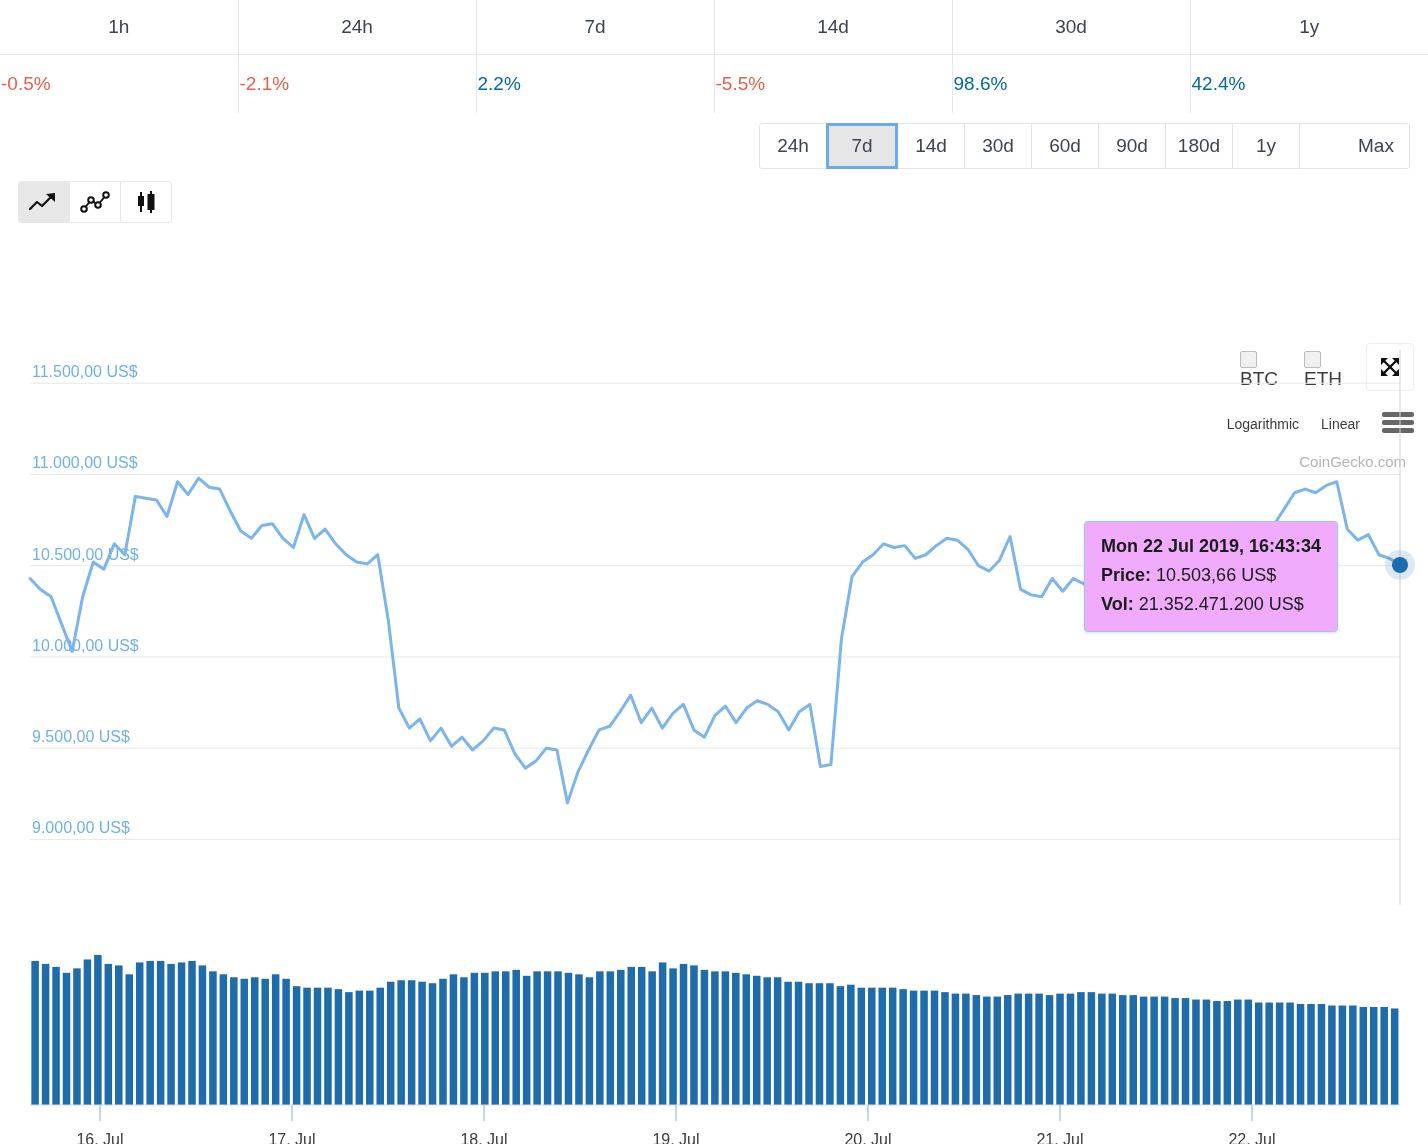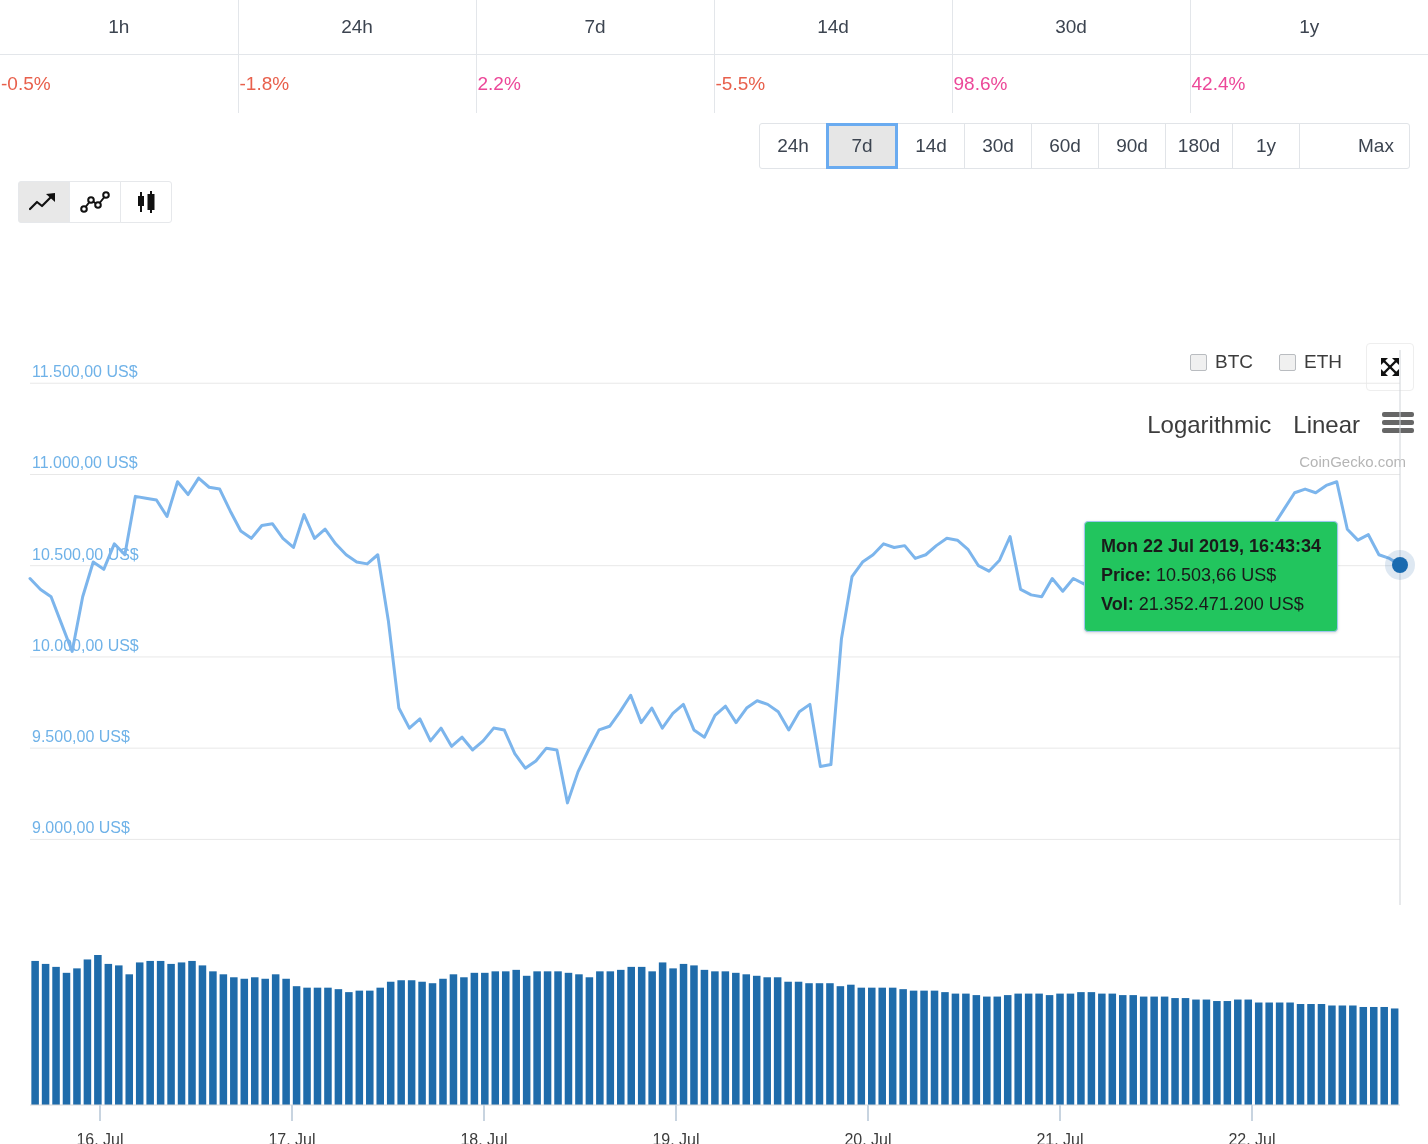--- a/index.html
+++ b/index.html
@@ -34,21 +34,21 @@
   .pct-table td {
     height: 56px;
     font-size: 19px;
   }
   .pct-table tr th:first-child,
   .pct-table tr td:first-child { border-left: none; }
   .pct-table tr th:last-child,
   .pct-table tr td:last-child { border-right: none; }
   .pct-table tr:first-child th { border-top: none; }
   .pct-table tr:last-child td { border-bottom: none; }
-  .up { color: #ec4899; }
+  .up { color: #0369a1; }
   .down { color: #e8604c; }
 
   
   .toolbar {
     position: relative;
     height: 130px;
   }
   .tab-group {
     position: absolute;
     left: 18px;
@@ -124,21 +124,21 @@
 
   .chk-row {
     position: absolute;
     right: 86px;
     top: 238px;
     display: flex;
     align-items: center;
     font-size: 19px;
     color: #3c3c3c;
   }
-  .chk-item { display: flex; align-items: center; margin-left: 26px; }
+  .chk-item { display: flex; align-items: flex-start; margin-left: 26px; flex-direction: column; }
   .chk-box {
     width: 15px; height: 15px;
     border: 1px solid #b9bcc0;
     background: #f0f0f0;
     border-radius: 2px;
     margin-right: 8px;
     cursor: pointer;
   }
   .fs-btn {
     position: absolute;
@@ -153,21 +153,21 @@
     align-items: center;
     justify-content: center;
     cursor: pointer;
   }
   .scale-row {
     position: absolute;
     right: 14px;
     top: 298px;
     display: flex;
     align-items: center;
-    font-size: 24px;
+    font-size: 14px;
     color: #3c3c3c;
   }
   .scale-row span { margin-left: 22px; cursor: pointer; }
   .hamburger { margin-left: 24px; cursor: pointer; display: block; }
   .watermark {
     position: absolute;
     right: 22px;
     top: 340px;
     font-size: 15px;
     color: #b5b5b5;
@@ -192,21 +192,21 @@
     fill: #3c3c3c;
     font-family: "Liberation Sans", sans-serif;
     text-anchor: middle;
   }
 
   
   .tooltip {
     position: absolute;
     left: 1084px;
     top: 521px;
-    background: #22c55e;
+    background: #f0abfc;
     border: 1px solid #9ec7ee;
     border-radius: 4px;
     padding: 10px 16px 12px 16px;
     font-size: 18px;
     color: #1a1a1a;
     box-shadow: 0 1px 3px rgba(0,0,0,.15);
     z-index: 10;
     white-space: nowrap;
     line-height: 29px;
   }
@@ -220,21 +220,21 @@
       <tr>
     <th>1h</th>
     <th>24h</th>
     <th>7d</th>
     <th>14d</th>
     <th>30d</th>
     <th>1y</th>
   </tr>
   <tr>
     <td class="down">-0.5%</td>
-    <td class="down">-1.8%</td>
+    <td class="down">-2.1%</td>
     <td class="up">2.2%</td>
     <td class="down">-5.5%</td>
     <td class="up">98.6%</td>
     <td class="up">42.4%</td>
   </tr>
 </tbody>
   </table>
 
 <div class="toolbar">
 

